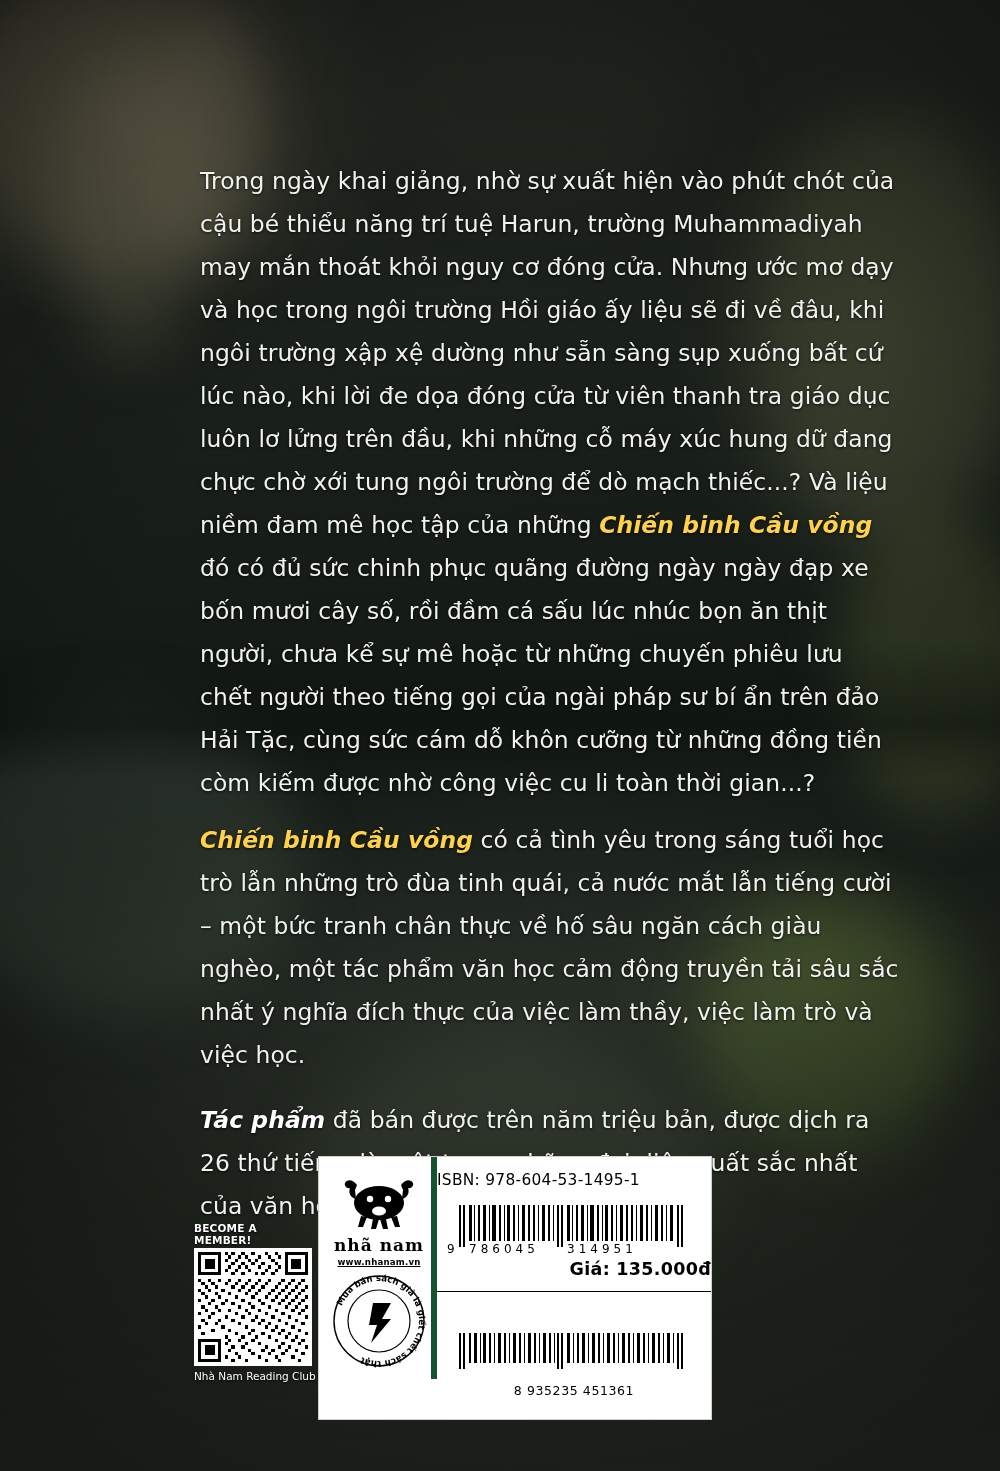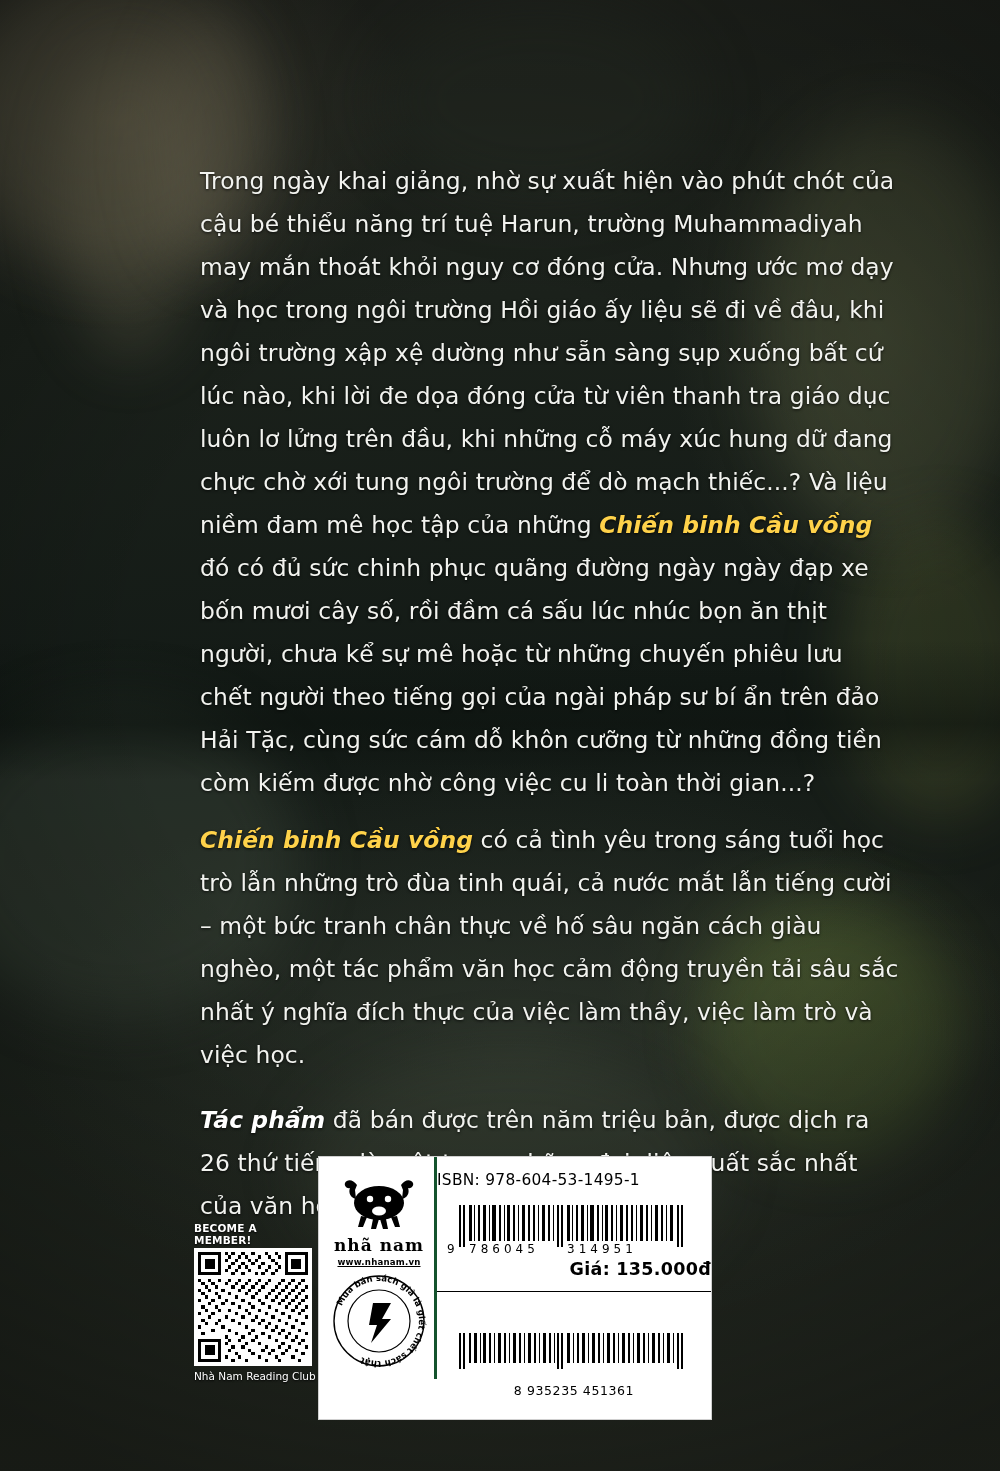--- a/index.html
+++ b/index.html
@@ -123,21 +123,21 @@
     height: 262px;
     background: #ffffff;
     color: #000;
     border: 1px solid #cfcfcf;
   }
   .isbn-left {
     position: absolute;
     left: 0; top: 0;
     width: 118px;
     height: 222px;
-    border-right: 3px solid #14532d;
+    border-right: 6px solid #14532d;
     box-sizing: border-box;
   }
   .nhanam-logo {
     position: absolute;
     left: 12px;
     top: 18px;
     width: 96px;
     text-align: center;
   }
   .nhanam-word {

